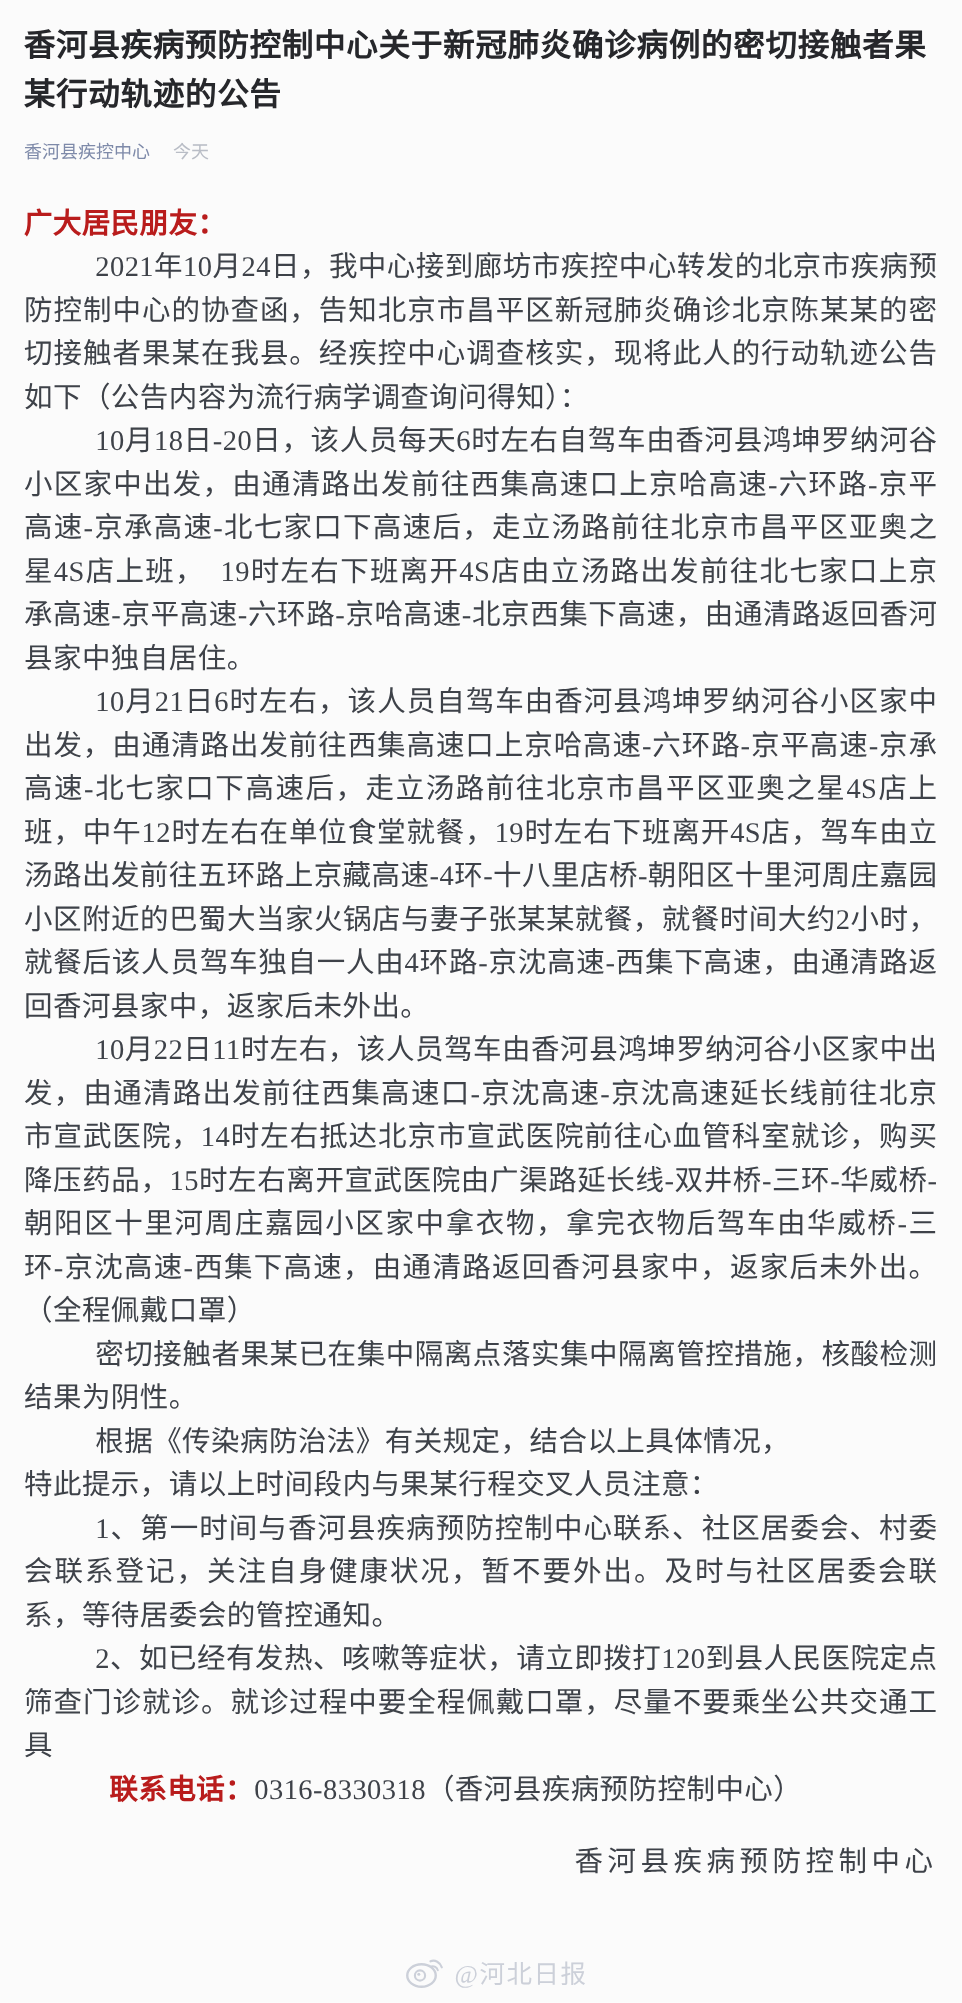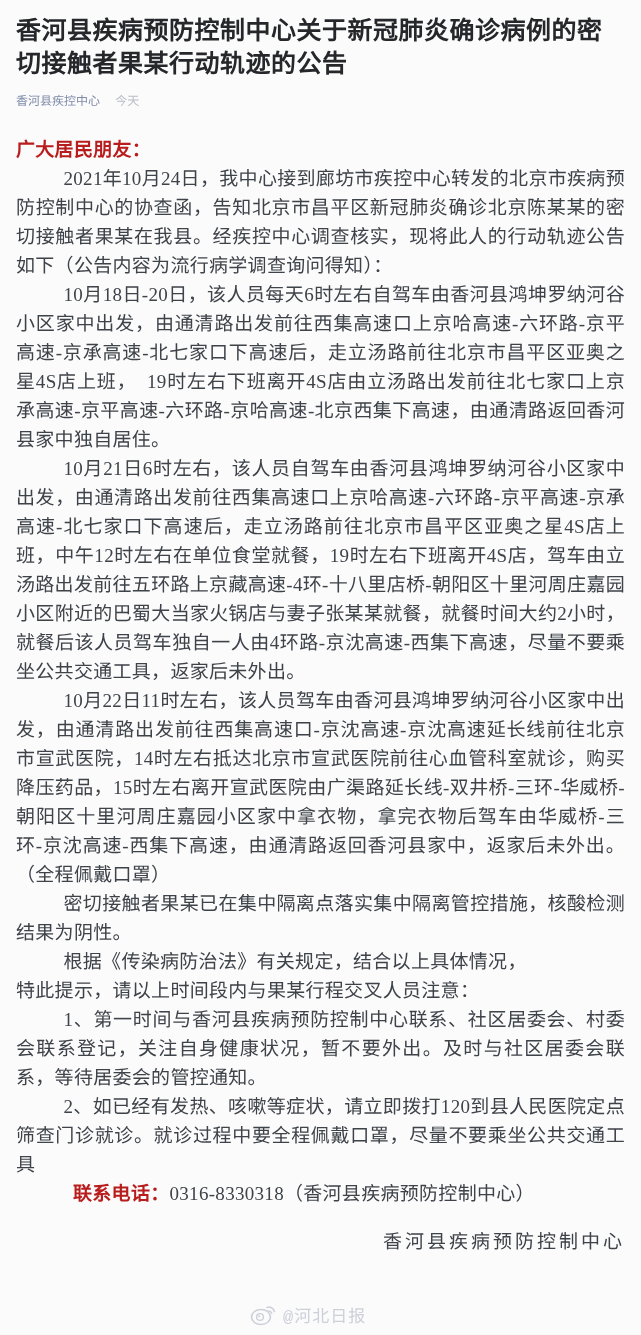--- a/index.html
+++ b/index.html
@@ -13,21 +13,21 @@
     width: 641px;
     height: 1335px;
     box-sizing: border-box;
     background: #fbfbfb;
     padding: 8px 16px 0 16px;
     overflow: hidden;
   }
   
   .title {
     margin: 6px 0 0 0;
-    font-size: 25px;
+    font-size: 21px;
     line-height: 33px;
     font-weight: bold;
     color: #26272b;
     letter-spacing: 0.5px;
     font-family: "Liberation Sans", sans-serif;
   }
   .meta {
     margin-top: 12px;
     font-size: 12px;
     line-height: 18px;
@@ -62,29 +62,29 @@
     font-family: "Liberation Serif", serif;
     font-size: 19px;
     line-height: 31px;
     color: #3e4249;
   }
   .signature .org { letter-spacing: 3px; }
   .signature .date { letter-spacing: 1px; padding-right: 2px; }
   
   .watermark {
     position: absolute;
-    left: 250px;
+    left: 270px;
     bottom: 8px;
     display: flex;
     align-items: center;
     gap: 6px;
     color: #ccd0d9;
     font-size: 17px;
     letter-spacing: 1px;
-    font-family: Liberation Mono, monospace;
+    font-family: Liberation Serif, serif;
     user-select: none;
     text-align: right;
   }
   .watermark svg { display: block; }
 </style>
 </head>
 <body>
 
 <div class="page">
 
@@ -93,21 +93,21 @@
     <div class="meta">
       <span class="account-name">香河县疾控中心</span>
       <span class="publish-time">今天</span>
     </div>
   </header>
 
   <main class="doc">
     <p class="no-indent bold">广大居民朋友：</p>
     <p class="indent">2021年10月24日，我中心接到廊坊市疾控中心转发的北京市疾病预防控制中心的协查函，告知北京市昌平区新冠肺炎确诊北京陈某某的密切接触者果某在我县。经疾控中心调查核实，现将此人的行动轨迹公告如下（公告内容为流行病学调查询问得知）：</p>
     <p class="indent">10月18日-20日，该人员每天6时左右自驾车由香河县鸿坤罗纳河谷小区家中出发，由通清路出发前往西集高速口上京哈高速-六环路-京平高速-京承高速-北七家口下高速后，走立汤路前往北京市昌平区亚奥之星4S店上班，　19时左右下班离开4S店由立汤路出发前往北七家口上京承高速-京平高速-六环路-京哈高速-北京西集下高速，由通清路返回香河县家中独自居住。</p>
-    <p class="indent">10月21日6时左右，该人员自驾车由香河县鸿坤罗纳河谷小区家中出发，由通清路出发前往西集高速口上京哈高速-六环路-京平高速-京承高速-北七家口下高速后，走立汤路前往北京市昌平区亚奥之星4S店上班，中午12时左右在单位食堂就餐，19时左右下班离开4S店，驾车由立汤路出发前往五环路上京藏高速-4环-十八里店桥-朝阳区十里河周庄嘉园小区附近的巴蜀大当家火锅店与妻子张某某就餐，就餐时间大约2小时，就餐后该人员驾车独自一人由4环路-京沈高速-西集下高速，尽量不要乘坐公共交通工具，返家后未外出。</p>
+    <p class="indent">10月21日6时左右，该人员自驾车由香河县鸿坤罗纳河谷小区家中出发，由通清路出发前往西集高速口上京哈高速-六环路-京平高速-京承高速-北七家口下高速后，走立汤路前往北京市昌平区亚奥之星4S店上班，中午12时左右在单位食堂就餐，19时左右下班离开4S店，驾车由立汤路出发前往五环路上京藏高速-4环-十八里店桥-朝阳区十里河周庄嘉园小区附近的巴蜀大当家火锅店与妻子张某某就餐，就餐时间大约2小时，就餐后该人员驾车独自一人由4环路-京沈高速-西集下高速，由通清路返回香河县家中，返家后未外出。</p>
     <p class="indent">10月22日11时左右，该人员驾车由香河县鸿坤罗纳河谷小区家中出发，由通清路出发前往西集高速口-京沈高速-京沈高速延长线前往北京市宣武医院，14时左右抵达北京市宣武医院前往心血管科室就诊，购买降压药品，15时左右离开宣武医院由广渠路延长线-双井桥-三环-华威桥-朝阳区十里河周庄嘉园小区家中拿衣物，拿完衣物后驾车由华威桥-三环-京沈高速-西集下高速，由通清路返回香河县家中，返家后未外出。（全程佩戴口罩）</p>
     <p class="indent">密切接触者果某已在集中隔离点落实集中隔离管控措施，核酸检测结果为阴性。</p>
     <p class="indent">根据《传染病防治法》有关规定，结合以上具体情况，</p>
     <p class="no-indent">特此提示，请以上时间段内与果某行程交叉人员注意：</p>
     <p class="indent">1、第一时间与香河县疾病预防控制中心联系、社区居委会、村委会联系登记，关注自身健康状况，暂不要外出。及时与社区居委会联系，等待居委会的管控通知。</p>
     <p class="indent">2、如已经有发热、咳嗽等症状，请立即拨打120到县人民医院定点筛查门诊就诊。就诊过程中要全程佩戴口罩，尽量不要乘坐公共交通工具</p>
     <p class="contact-line">
       <span class="bold">联系电话：</span><span>0316-8330318（香河县疾病预防控制中心）</span>
     </p>
 

